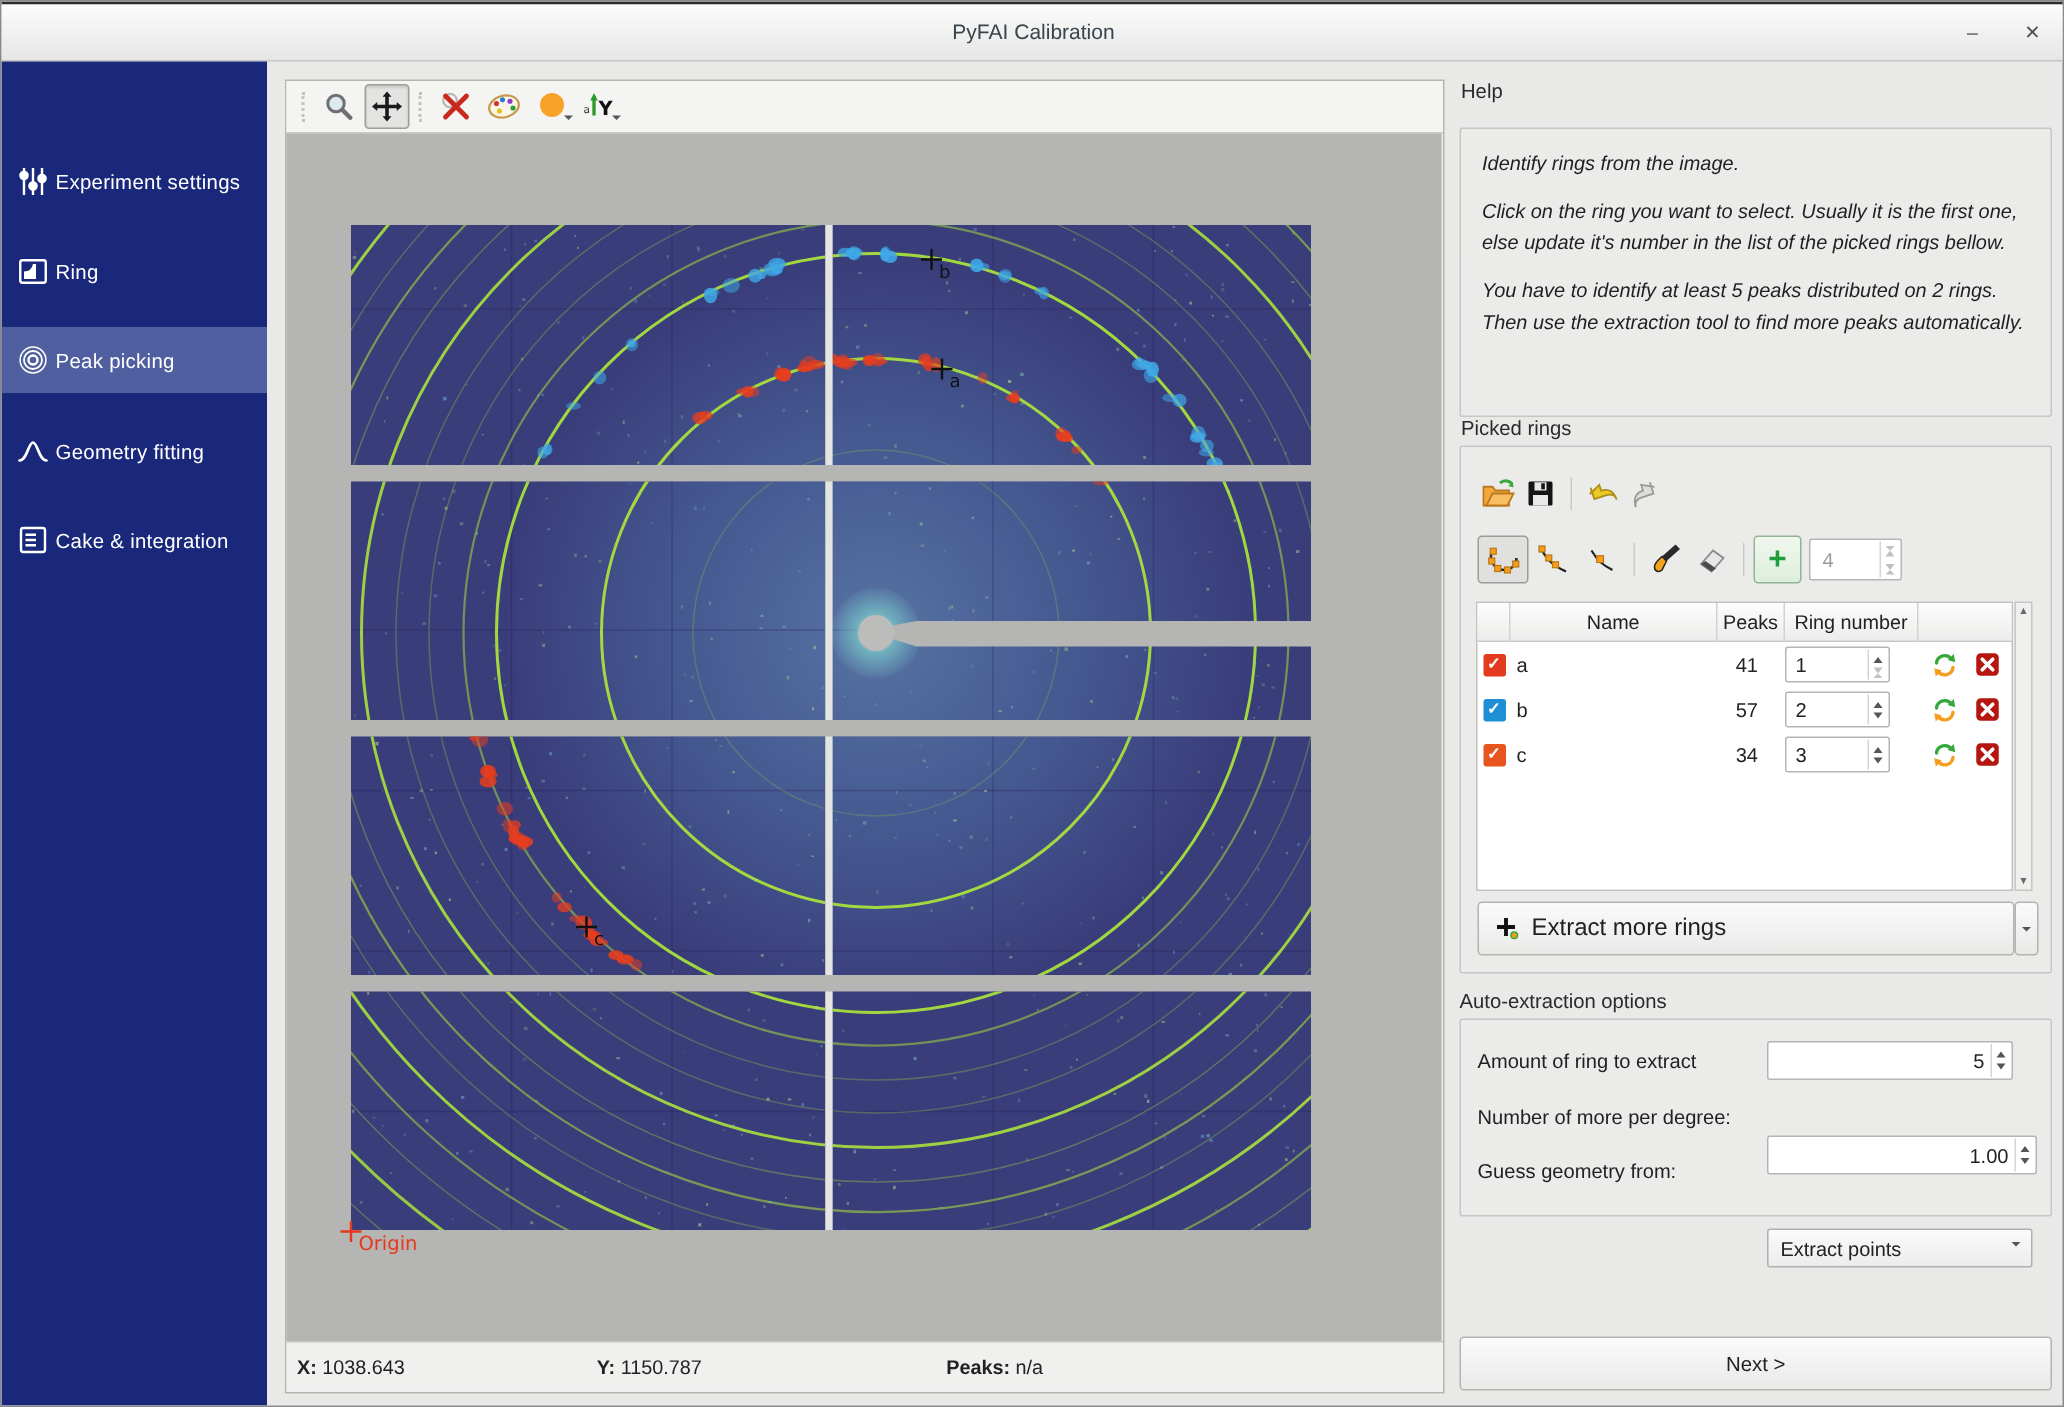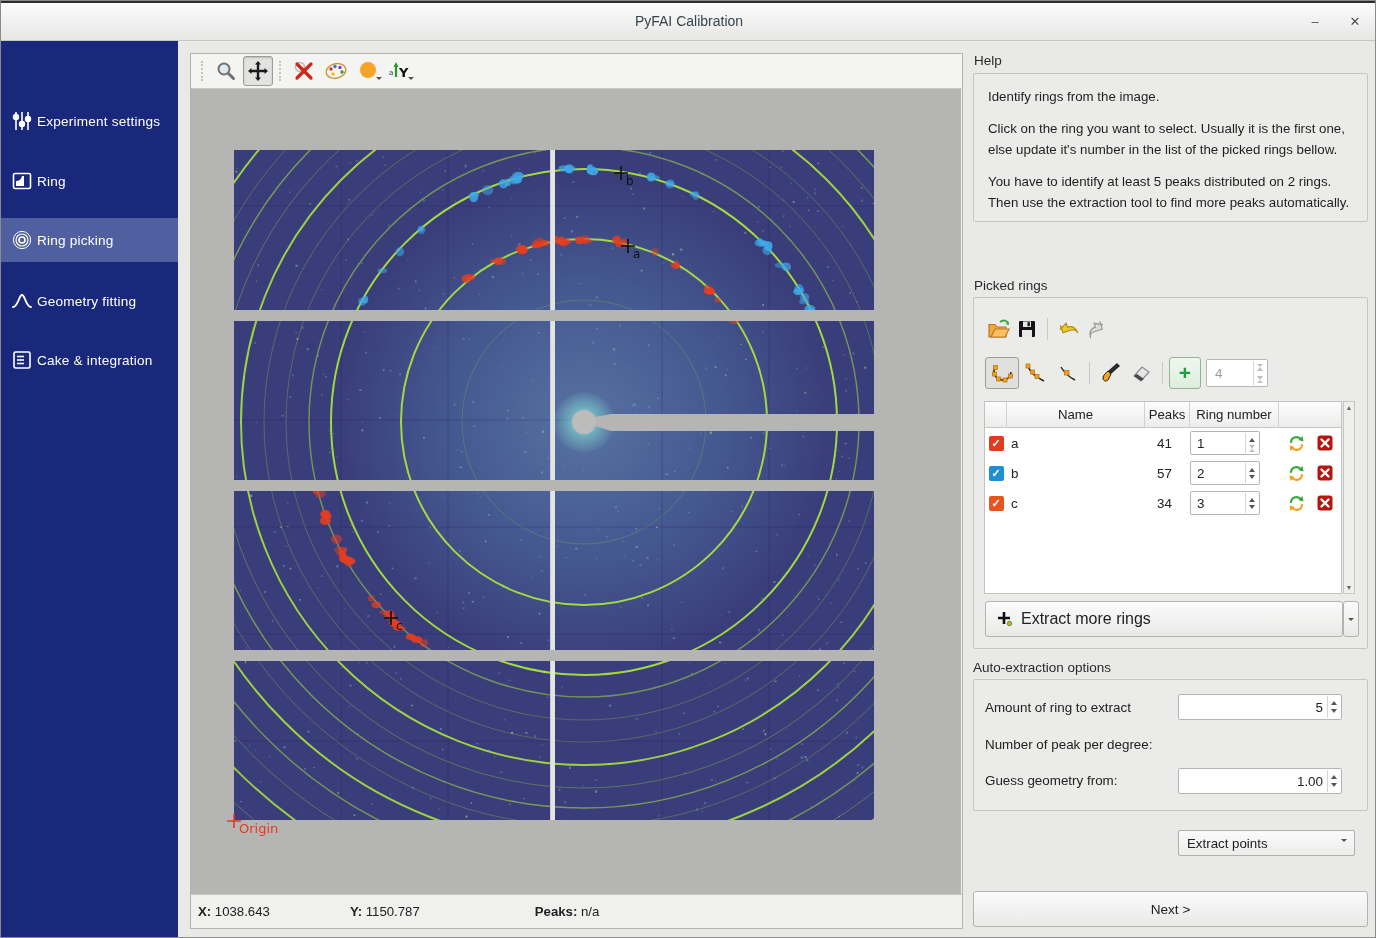--- a/index.html
+++ b/index.html
@@ -18,21 +18,21 @@
   .nav-item .nicon { width:22px; height:22px; margin:0 0 0 10px; flex:none; }
   .nav-item .nlabel { margin-left:4px; font-size:13.6px; letter-spacing:.2px; }
   
   .main-frame { left:189px; top:52px; width:773px; height:876px; border:1px solid #b3b3b2; background:#f1f1f0; }
   .main-toolbar { left:190px; top:53px; width:771px; height:35px; background:#f4f4f3; border-bottom:1px solid #c9c9c8; display:flex; align-items:center; padding-left:5px; }
   .tbtn { width:30px; height:30px; display:flex; align-items:center; justify-content:center; border:1px solid transparent; border-radius:3px; margin:0 1px; position:relative; }
   .tbtn.pressed { background:#e3e3e2; border-color:#9c9c9b; box-shadow:inset 0 1px 2px rgba(0,0,0,.18); }
   .thandle { width:4px; height:20px; border-left:2px dotted #c2c2c1; margin:0 5px; }
   .dd { width:0; height:0; border:3.5px solid transparent; border-top-color:#555; position:absolute; right:0px; bottom:2px; }
   .canvas-wrap { left:190px; top:88px; width:770px; height:805px; background:#b5b5b4; }
-  .statusbar { left:190px; top:893px; width:771px; height:33px; background:#f0f0ef; border-top:1px solid #c6c6c5; display:flex; align-items:center; font-size:13.2px; }
+  .statusbar { left:190px; top:893px; width:771px; height:33px; background:#f0f0ef; border-top:1px solid #c6c6c5; display:flex; align-items:center; font-size:13.2px;gap:48px; }
   .statusbar b { font-weight:bold; }
   .stat-x { margin-left:7px; } .stat-y { margin-left:80px; } .stat-v { margin-left:115px; }
   
   .glabel { font-size:13.5px; color:#2a2a2a; }
   .gbox { background:#ebebea; border:1px solid #c6c6c5; border-radius:2px; }
   .help-text p { margin:0 0 11px 0; font-size:13.3px; line-height:21px; color:#1f1f1f; }
   .mini-btn { width:28px; height:28px; display:flex; align-items:center; justify-content:center; border:1px solid transparent; border-radius:3px; }
   .mini-btn.pressed { background:#e0e0df; border-color:#9c9c9b; }
   .vsep { width:1px; height:22px; background:#c9c9c8; margin:0 6px; align-self:center; }
   .plus-btn { width:32px; height:32px; border:1px solid #93b493; border-radius:3px; background:linear-gradient(#f0f7ee,#ddeedd); color:#1f9e3e; font-size:21px; font-weight:bold; display:flex; align-items:center; justify-content:center; }
@@ -87,21 +87,21 @@
     <span class="nlabel">Ring</span>
   </div>
   <div class="nav-item selected" style="top:177px;">
     <svg class="nicon" viewBox="0 0 22 22">
         <g fill="none" stroke="#fff">
           <circle cx="11" cy="11" r="3" stroke-width="1.6"></circle>
           <circle cx="11" cy="11" r="6" stroke-width="1.2"></circle>
           <circle cx="11" cy="11" r="8.6" stroke-width="1"></circle>
         </g>
       </svg>
-    <span class="nlabel">Ring picking</span>
+    <span class="nlabel">Peak picking</span>
   </div>
   <div class="nav-item" style="top:238px;">
     <svg class="nicon" viewBox="0 0 22 22">
         <path d="M2 17 C7 17 8 5 11 5 C14 5 15 17 20 17" fill="none" stroke="#fff" stroke-width="1.8" stroke-linecap="round"></path>
       </svg>
     <span class="nlabel">Geometry fitting</span>
   </div>
   <div class="nav-item" style="top:297px;">
     <svg class="nicon" viewBox="0 0 22 22">
         <rect x="3" y="3" width="16" height="16" rx="1.5" fill="none" stroke="#fff" stroke-width="1.6"></rect>
@@ -853,21 +853,21 @@
       <text x="48" y="744" fill="#e8371c" font-size="13" font-family="DejaVu Sans, sans-serif">Origin</text>
     </svg></div>
 
 <div class="abs statusbar">
   <span class="stat-x"><b>X:</b> <span>1038.643</span></span>
   <span class="stat-y"><b>Y:</b> <span>1150.787</span></span>
   <span class="stat-v"><b>Peaks:</b> <span>n/a</span></span>
 </div>
 
 <div class="abs glabel" style="left:973px; top:52px;">Help</div>
-<div class="abs gbox help-text" style="left:972px; top:72px; width:395px; height:149px; padding:12px 14px;">
+<div class="abs gbox help-text" style="left:972px; top:84px; width:395px; height:193px; padding:12px 14px;font-style:italic;">
   <p>Identify rings from the image.</p>
   <p>Click on the ring you want to select. Usually it is the first one, else update it's number in the list of the picked rings bellow.</p>
   <p>You have to identify at least 5 peaks distributed on 2 rings. Then use the extraction tool to find more peaks automatically.</p>
 </div>
 
 <div class="abs glabel" style="left:973px; top:277px;">Picked rings</div>
 <div class="abs gbox" style="left:972px; top:296px; width:395px; height:352px;"></div>
 
 <div class="abs" style="left:984px; top:314px; display:flex; align-items:center;">
   <div class="mini-btn">
@@ -1067,22 +1067,22 @@
 <div class="abs glabel" style="left:972px; top:659px;">Auto-extraction options</div>
 <div class="abs gbox" style="left:972px; top:678px; width:395px; height:132px;"></div>
 <div class="abs" style="left:984px; top:699px; font-size:13.4px;">Amount of ring to extract</div>
 <div class="abs spinfield" style="left:1177px; top:693px; width:164px; height:26px;">
   <span class="fieldval">5</span>
   <div class="spin-arrows">
       <div class="tri-up"></div>
       <div class="tri-down"></div>
     </div>
 </div>
-<div class="abs" style="left:984px; top:736px; font-size:13.4px;">Number of peak per degree:</div>
-<div class="abs spinfield" style="left:1177px; top:730px; width:164px; height:26px;margin-top:11px;">
+<div class="abs" style="left:984px; top:736px; font-size:13.4px;">Number of more per degree:</div>
+<div class="abs spinfield" style="left:1177px; top:730px; width:180px; height:26px;">
   <span class="fieldval">1.00</span>
   <div class="spin-arrows">
       <div class="tri-up"></div>
       <div class="tri-down"></div>
     </div>
 </div>
 <div class="abs" style="left:984px; top:772px; font-size:13.4px;">Guess geometry from:</div>
 <div class="abs combo" style="left:1177px; top:766px; width:177px; height:26px;">
   <span>Extract points</span>
   <span class="dd"></span>

